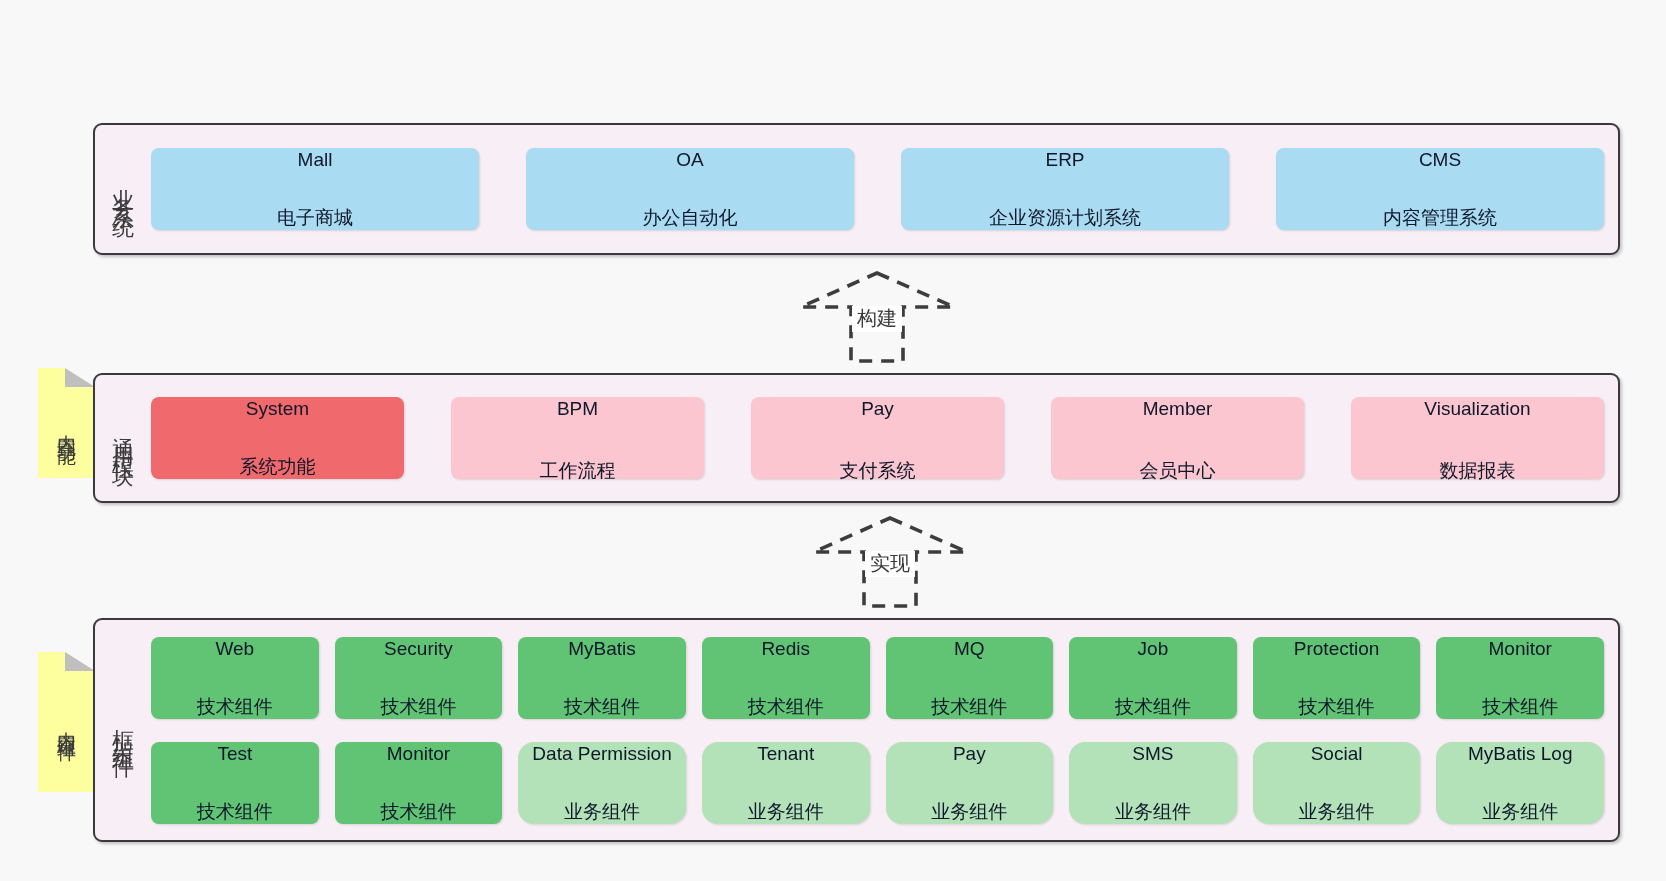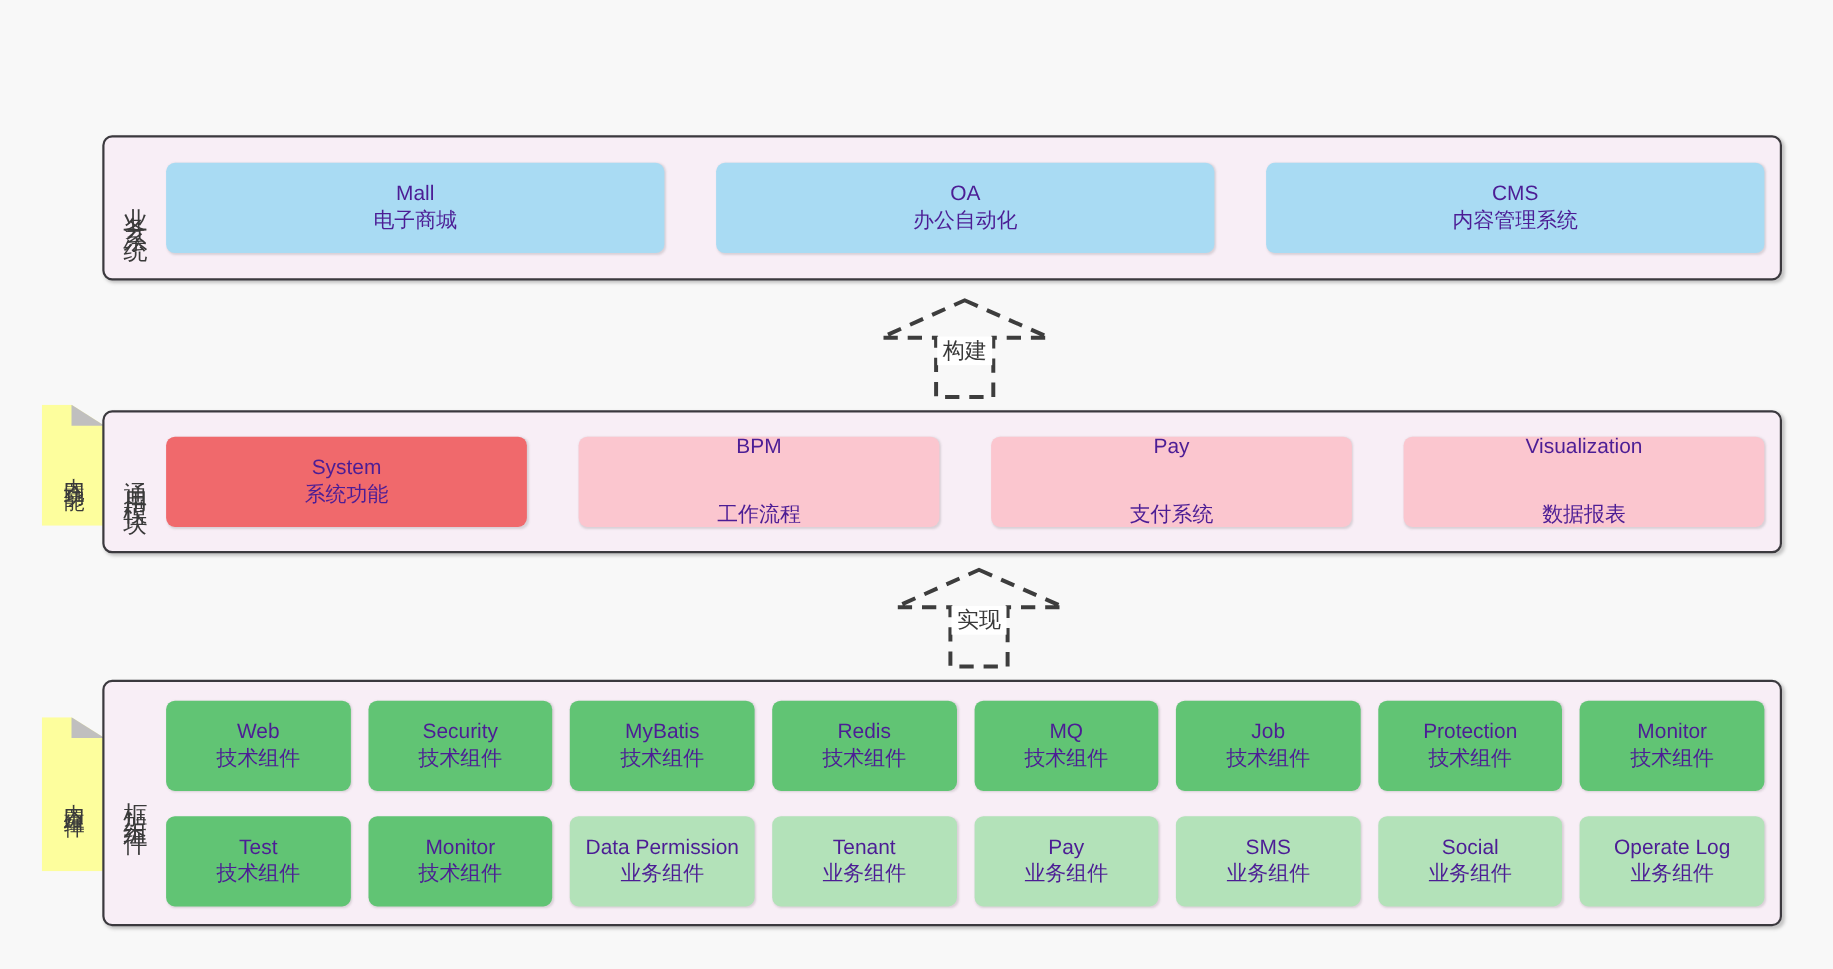--- a/index.html
+++ b/index.html
@@ -21,29 +21,29 @@
   }
   .layer-content {
     flex:1; display:flex; flex-direction:column; justify-content:center;
     gap:23px; padding-right:14px;
   }
   .box-row { display:flex; }
   .cols6 { gap:47px; }
   .cols8 { gap:16px; }
   .box {
     flex:1; height:82px; border-radius:8px;
-    display:flex; flex-direction:column; align-items:center; justify-content:center;
-    text-align:center; font-size:19px; line-height:24px; color:#4c1d95;
+    display:flex; flex-direction:column; align-items:center; justify-content:space-between;
+    text-align:center; font-size:19px; line-height:24px; color:#0f172a;
     box-shadow:1px 1px 2px rgba(80,80,80,.18); padding:0 6px;
   }
   .box.blue       { background:#a9dbf3; }
   .box.red        { background:#f0696c; }
   .box.pink       { background:#fbc6cf;gap:38px; }
   .box.green      { background:#61c474; }
-  .box.lightgreen { background:#b3e2b9; }
+  .box.lightgreen { background:#b3e2b9;border-radius:16px; }
   .note { position:absolute; z-index:1; }
   .note-text {
     position:absolute; z-index:1;
     display:flex; align-items:center; justify-content:center;
     writing-mode:vertical-rl; text-orientation:upright;
     font-size:19px; letter-spacing:4px; color:#3a3a3a;
   }
   .arrow { position:absolute; z-index:2; }
   .arrow-shape { fill:#f8f8f8; stroke:#3d3d3d; stroke-width:3.6; stroke-dasharray:13 9; }
   .arrow-label-bg { fill:#ffffff; }
@@ -72,20 +72,24 @@
         <div class="box-row cols6">
           <div class="box blue">
             <div>Mall</div>
             <div>电子商城</div>
           </div>
           <div class="box blue">
             <div>OA</div>
             <div>办公自动化</div>
           </div>
           <div class="box blue">
+            <div>ERP</div>
+            <div>企业资源计划系统</div>
+          </div>
+          <div class="box blue">
             <div>CMS</div>
             <div>内容管理系统</div>
           </div>
         </div>
       </div>
   </section>
 
   <svg class="arrow" style="left:795px;top:270px" width="165" height="95" viewBox="0 0 165 95">
     <polygon class="arrow-shape" points="82,3 159,37 108,37 108,91 56,91 56,37 6,37"></polygon>
     <rect class="arrow-label-bg" x="57" y="36" width="50" height="26"></rect>
@@ -102,20 +106,24 @@
           </div>
           <div class="box pink">
             <div>BPM</div>
             <div>工作流程</div>
           </div>
           <div class="box pink">
             <div>Pay</div>
             <div>支付系统</div>
           </div>
           <div class="box pink">
+            <div>Member</div>
+            <div>会员中心</div>
+          </div>
+          <div class="box pink">
             <div>Visualization</div>
             <div>数据报表</div>
           </div>
         </div>
       </div>
   </section>
 
   <svg class="arrow" style="left:808px;top:515px" width="165" height="95" viewBox="0 0 165 95">
     <polygon class="arrow-shape" points="82,3 159,37 108,37 108,91 56,91 56,37 6,37"></polygon>
     <rect class="arrow-label-bg" x="57" y="36" width="50" height="26"></rect>
@@ -182,20 +190,20 @@
           </div>
           <div class="box lightgreen">
             <div>SMS</div>
             <div>业务组件</div>
           </div>
           <div class="box lightgreen">
             <div>Social</div>
             <div>业务组件</div>
           </div>
           <div class="box lightgreen">
-            <div>Operate Log</div>
+            <div>MyBatis Log</div>
             <div>业务组件</div>
           </div>
         </div>
       </div>
   </section>
 
 </div>
 
 </body></html>

